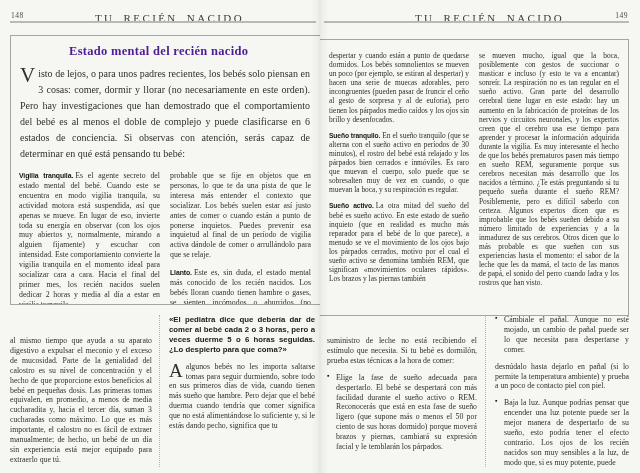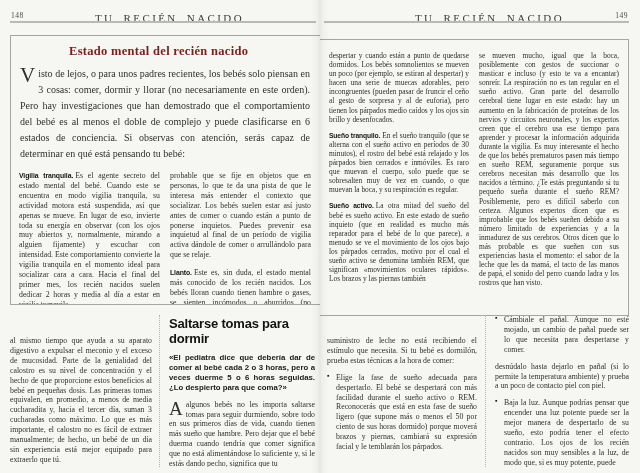--- a/index.html
+++ b/index.html
@@ -12,21 +12,21 @@
   .pl .pnum{left:11px;} .pr .pnum{right:12px;}
   .rhead{position:absolute;top:12px;left:0;right:0;text-align:center;font-size:11px;
          letter-spacing:2.4px;word-spacing:4px;color:#3c3c3a;padding-left:19px;}
   .headrule{position:absolute;top:21px;height:1.5px;background:#b9b9b6;}
   .pl .headrule{left:10px;right:4px;} .pr .headrule{left:4px;right:11px;}
 
   .box{position:absolute;border:1.6px solid #a5a5a2;overflow:hidden;background:transparent;}
   .pl .box{left:10px;right:0;top:35px;height:268px;border-right:none;padding:0 9px 0 8px;}
   .pr .box{left:0;right:11px;top:39px;height:264px;border-left:none;padding:11px 9px 0 9px;}
 
-  .boxtitle{margin:8px 0 0 50px;font-size:12.5px;font-weight:bold;letter-spacing:.3px;color:#7f1d1d;}
+  .boxtitle{margin:8px 0 0 50px;font-size:12.5px;font-weight:bold;letter-spacing:.3px;color:#4c1d95;}
   .just{text-align:justify;hyphens:auto;-webkit-hyphens:auto;}
   .intro{margin:7px 1px 0 1px;font-size:10px;line-height:16px;}
   .intro::first-letter{float:left;font-size:21px;line-height:16px;padding:1px 3px 0 0;}
 
   .cols{display:flex;gap:10px;margin-top:9px;}
   .col{flex:1 1 0;min-width:0;}
   .col p{margin:0 0 8px 0;font-size:7.8px;line-height:9.9px;}
   .pr .box .col p{font-size:7.4px;line-height:9.1px;margin-bottom:7px;}
   .lead{font-family:"Liberation Sans",sans-serif;font-weight:bold;font-size:6.9px;
         letter-spacing:-.1px;color:#141412;margin-right:2px;}
@@ -77,21 +77,20 @@
 
         </div>
       </div>
     </div>
 
     <div class="bottom">
       <div class="bcol a">
         <p class="just">al mismo tiempo que ayuda a su aparato digestivo a expulsar el meconio y el exceso de mucosidad. Parte de la genialidad del calostro es su nivel de concentración y el hecho de que proporcione estos beneficios al bebé en pequeñas dosis. Las primeras tomas equivalen, en promedio, a menos de media cucharadita y, hacia el tercer día, suman 3 cucharadas como máximo. Lo que es más importante, el calostro no es fácil de extraer manualmente; de hecho, un bebé de un día sin experiencia está mejor equipado para extraerlo que tú.</p>
       </div>
       <div class="bcol b">
-        <h2 class="sectitle">Saltarse tomas para dormir</h2>
         <p class="q just">«El pediatra dice que debería dar de comer al bebé cada 2 o 3 horas, pero a veces duerme 5 o 6 horas seguidas. ¿Lo despierto para que coma?»</p>
         <p class="just dc">A algunos bebés no les importa saltarse tomas para seguir durmiendo, sobre todo en sus primeros días de vida, cuando tienen más sueño que hambre. Pero dejar que el bebé duerma cuando tendría que comer significa que no está alimentándose lo suficiente y, si le estás dando pecho, significa que tu</p>
       </div>
     </div>
   </section>
 
   <section class="page pr">
     <span class="pnum">149</span>
     <div class="rhead">TU RECIÉN NACIDO</div>
     <div class="headrule"></div>

